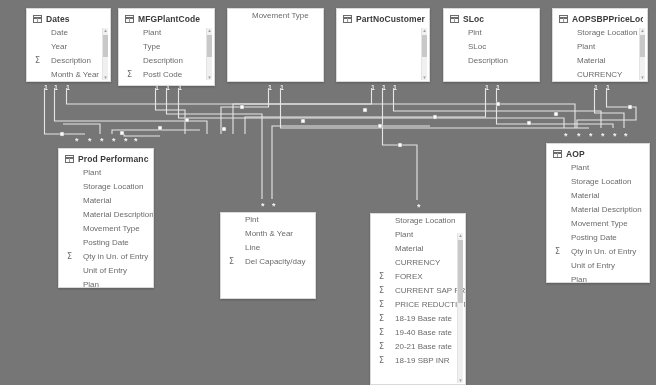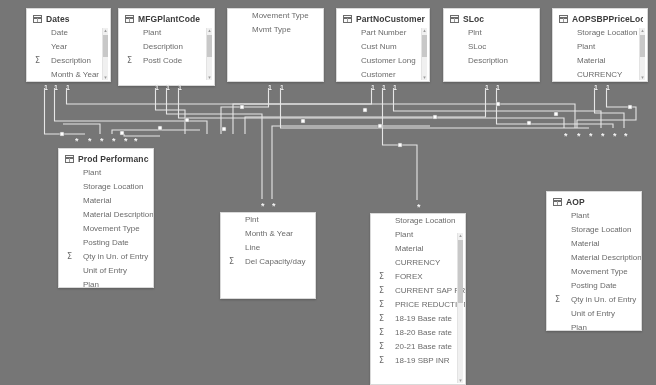--- a/index.html
+++ b/index.html
@@ -185,61 +185,47 @@
       <div class="tbl" style="left: 118px; top: 8px; width: 97px; height: 78px;">
         <div class="tbl-head">
           <span class="tbl-ico"></span>
           <span class="tbl-title">MFGPlantCode</span>
         </div>
         <div class="tbl-body">
           <div class="fld fld-wrap">
             <span class="fld-name">Plant</span>
           </div>
           <div class="fld fld-wrap">
+            <span class="fld-name">Type</span>
+          </div>
+          <div class="fld fld-wrap">
             <span class="fld-name">Description</span>
           </div>
           <div class="fld fld-wrap">
             <span class="sig">Σ</span>
             <span class="fld-name">Postl Code</span>
           </div>
         </div>
         <div class="sb" style="top: 19px; height: 52px;">
           <div class="ar up">▴</div>
           <div class="thumb" style="top: 7px; height: 21.84px;"></div>
           <div class="ar dn">▾</div>
         </div>
       </div>
       <div class="tbl" style="left: 227px; top: 8px; width: 97px; height: 74px;">
         <div class="tbl-body">
           <div class="fld fld-wrap">
             <span class="fld-name">Movement Type</span>
           </div>
-          <div class="fld fld-wrap">
-            <span class="fld-name">Mvmt Type</span>
-          </div>
         </div>
       </div>
       <div class="tbl" style="left: 336px; top: 8px; width: 94px; height: 74px;">
         <div class="tbl-head">
           <span class="tbl-ico"></span>
           <span class="tbl-title">PartNoCustomerMaster</span>
-        </div>
-        <div class="tbl-body">
-          <div class="fld fld-wrap">
-            <span class="fld-name">Part Number</span>
-          </div>
-          <div class="fld fld-wrap">
-            <span class="fld-name">Cust Num</span>
-          </div>
-          <div class="fld fld-wrap">
-            <span class="fld-name">Customer Long</span>
-          </div>
-          <div class="fld fld-wrap">
-            <span class="fld-name">Customer</span>
-          </div>
         </div>
         <div class="sb" style="top: 19px; height: 52px;">
           <div class="ar up">▴</div>
           <div class="thumb" style="top: 7px; height: 21.84px;"></div>
           <div class="ar dn">▾</div>
         </div>
       </div>
       <div class="tbl" style="left: 443px; top: 8px; width: 97px; height: 74px;">
         <div class="tbl-head">
           <span class="tbl-ico"></span>
@@ -360,38 +346,38 @@
           <div class="fld fld-wrap">
             <span class="sig">Σ</span>
             <span class="fld-name">PRICE REDUCTION Y</span>
           </div>
           <div class="fld fld-wrap">
             <span class="sig">Σ</span>
             <span class="fld-name">18-19 Base rate</span>
           </div>
           <div class="fld fld-wrap">
             <span class="sig">Σ</span>
-            <span class="fld-name">18-20 Base rate</span>
+            <span class="fld-name">19-40 Base rate</span>
           </div>
           <div class="fld fld-wrap">
             <span class="sig">Σ</span>
             <span class="fld-name">20-21 Base rate</span>
           </div>
           <div class="fld fld-wrap">
             <span class="sig">Σ</span>
             <span class="fld-name">18-19 SBP INR</span>
           </div>
         </div>
         <div class="sb" style="top: 19px; height: 150px;">
           <div class="ar up">▴</div>
           <div class="thumb" style="top: 7px; height: 63px;"></div>
           <div class="ar dn">▾</div>
         </div>
       </div>
-      <div class="tbl" style="left: 546px; top: 143px; width: 96px; height: 140px; margin-top: 48px;">
+      <div class="tbl" style="left: 546px; top: 143px; width: 104px; height: 140px;">
         <div class="tbl-head">
           <span class="tbl-ico"></span>
           <span class="tbl-title">AOP</span>
         </div>
         <div class="tbl-body">
           <div class="fld fld-wrap">
             <span class="fld-name">Plant</span>
           </div>
           <div class="fld fld-wrap">
             <span class="fld-name">Storage Location</span>

